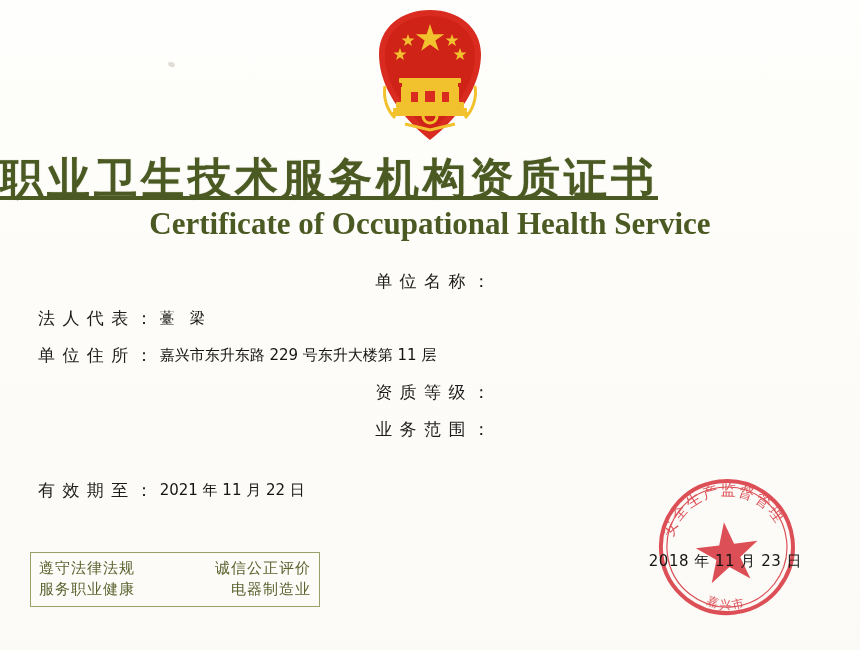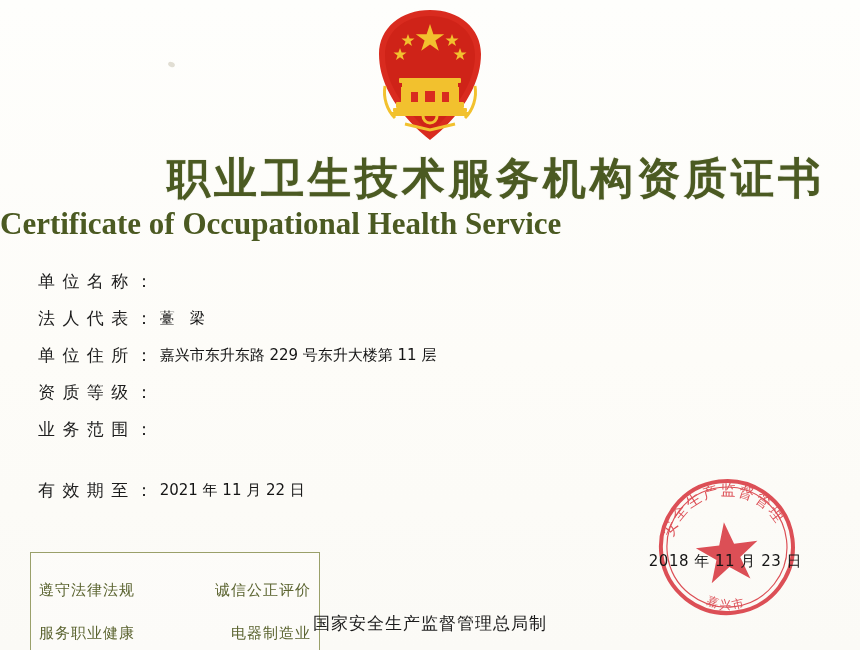--- a/index.html
+++ b/index.html
@@ -39,35 +39,36 @@
     position: relative;
   }
   .emblem svg { display: block; }
 
   
   .title-cn {
     position: absolute;
     top: 150px;
     left: 0;
     width: 825px;
-    text-align: right;
+    text-align: left;
     font-family: "DejaVu Sans", sans-serif;
     font-size: 43px;
     font-weight: bold;
     letter-spacing: 4px;
     color: #4b5a22;
     text-shadow: 0 0 1px rgba(75,90,34,0.5);
     white-space: nowrap;
+    text-decoration: underline;
   }
   .title-en {
     position: absolute;
     top: 206px;
     left: 0;
     width: 860px;
-    text-align: left;
+    text-align: center;
     font-family: "Liberation Serif", serif;
     font-size: 31px;
     font-weight: bold;
     color: #4b5a22;
     white-space: nowrap;
   }
 
   
   .cert-no {
     position: absolute;
@@ -84,20 +85,21 @@
     position: absolute;
     top: 268px;
     left: 38px;
     width: 790px;
   }
   .field-row {
     display: flex;
     align-items: flex-start;
     margin-bottom: 10px;
     min-height: 27px;
+    justify-content: center;
   }
   .field-label {
     flex: 0 0 112px;
     font-family: "DejaVu Sans", sans-serif;
     font-size: 17px;
     color: #1d1d1d;
     letter-spacing: 1px;
     line-height: 27px;
     white-space: nowrap;
   }
@@ -159,21 +161,20 @@
   }
   .motto-line {
     display: flex;
     justify-content: space-between;
     font-family: "DejaVu Sans", sans-serif;
     font-size: 15px;
     color: #5b6430;
     letter-spacing: 1px;
     line-height: 21px;
     white-space: nowrap;
-    margin-top: 22px;
   }
   .motto-line span { display: inline-block; }
 
   
   .issuer {
     position: absolute;
     left: 0;
     top: 612px;
     width: 860px;
     text-align: center;
@@ -299,15 +300,14 @@
     <div class="motto-line">
       <span>遵守法律法规</span>
       <span>诚信公正评价</span>
     </div>
     <div class="motto-line">
       <span>服务职业健康</span>
       <span>电器制造业</span>
     </div>
   </div>
 
-  <div class="issuer">国家安全生产监督管理总局制</div>
 
 </div>
 
 </body></html>

